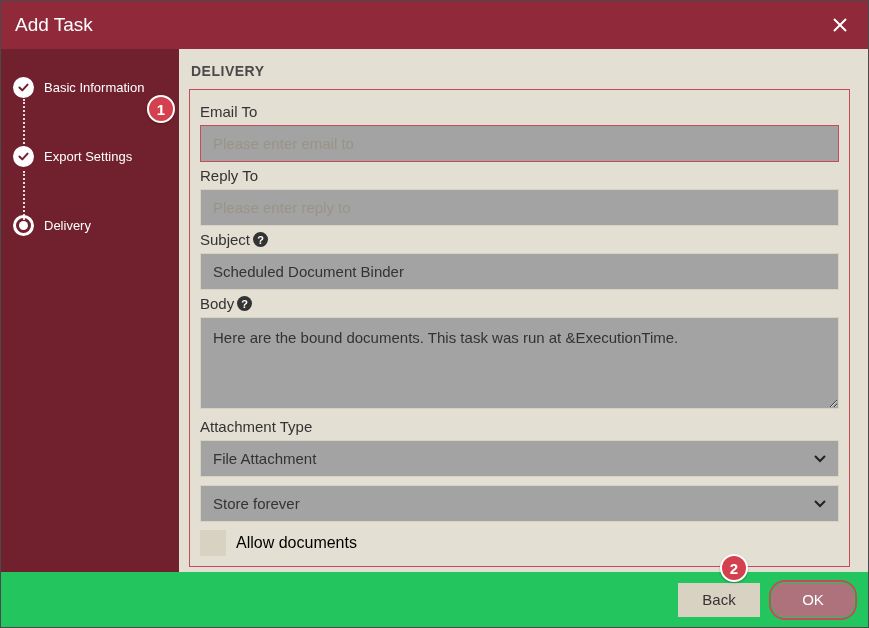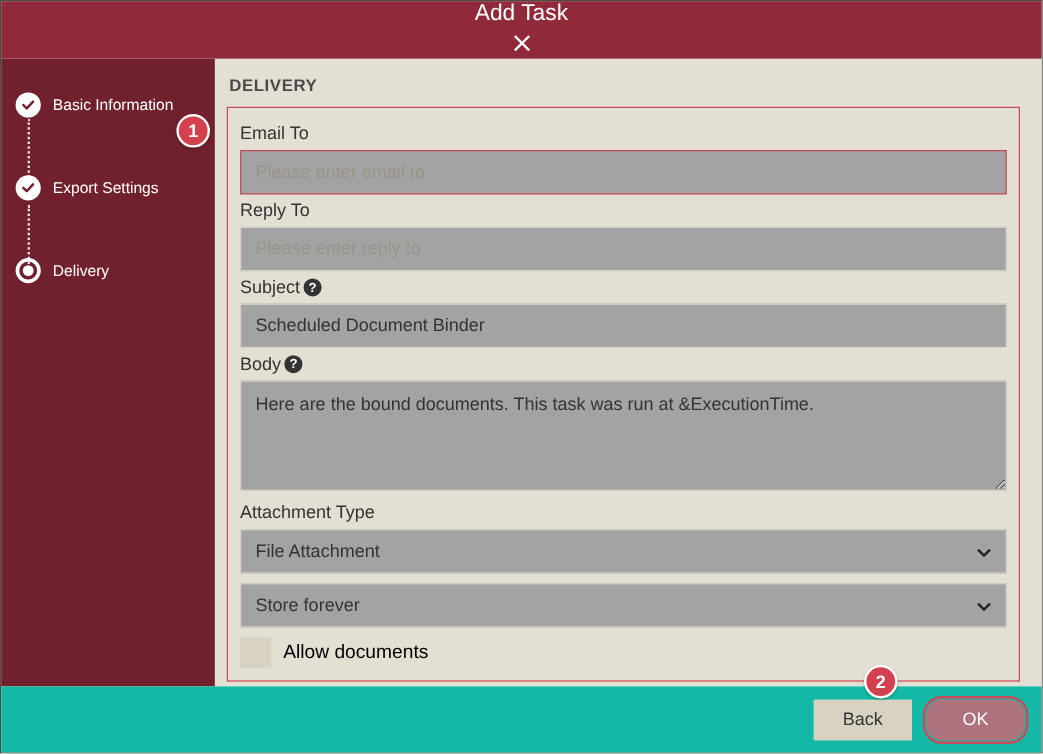--- a/index.html
+++ b/index.html
@@ -21,21 +21,20 @@
 
     
     .titlebar {
       background: #90293a;
       color: #fff;
       height: 48px;
       display: flex;
       align-items: center;
       justify-content: space-between;
       padding: 0 14px;
-      flex-direction: column;
     }
     .titlebar .title {
       font-size: 19px;
       font-weight: 400;
     }
     .titlebar .close {
       font-size: 22px;
       cursor: pointer;
       width: 28px;
       height: 28px;
@@ -173,21 +172,20 @@
     .text-input::placeholder, .text-area::placeholder {
       color: #9a9487;
     }
     .text-area {
       resize: both;
       height: 92px;
       line-height: 1.45;
     }
     .select-box {
       display: flex;
-      align-items: center;
       justify-content: space-between;
       cursor: pointer;
       margin-bottom: 8px;
     }
     .chev {
       font-size: 14px;
       color: #222;
     }
     .checkbox-row {
       display: flex;
@@ -196,21 +194,21 @@
     }
     .fake-checkbox {
       width: 26px;
       height: 26px;
       background: #d8d2c2;
     }
 
     
     .footer {
       height: 55px;
-      background: #14b8a6;
+      background: #22c55e;
       display: flex;
       align-items: center;
       justify-content: flex-end;
       gap: 12px;
       padding-right: 14px;
       position: relative;
     }
     .btn {
       height: 34px;
       min-width: 82px;

